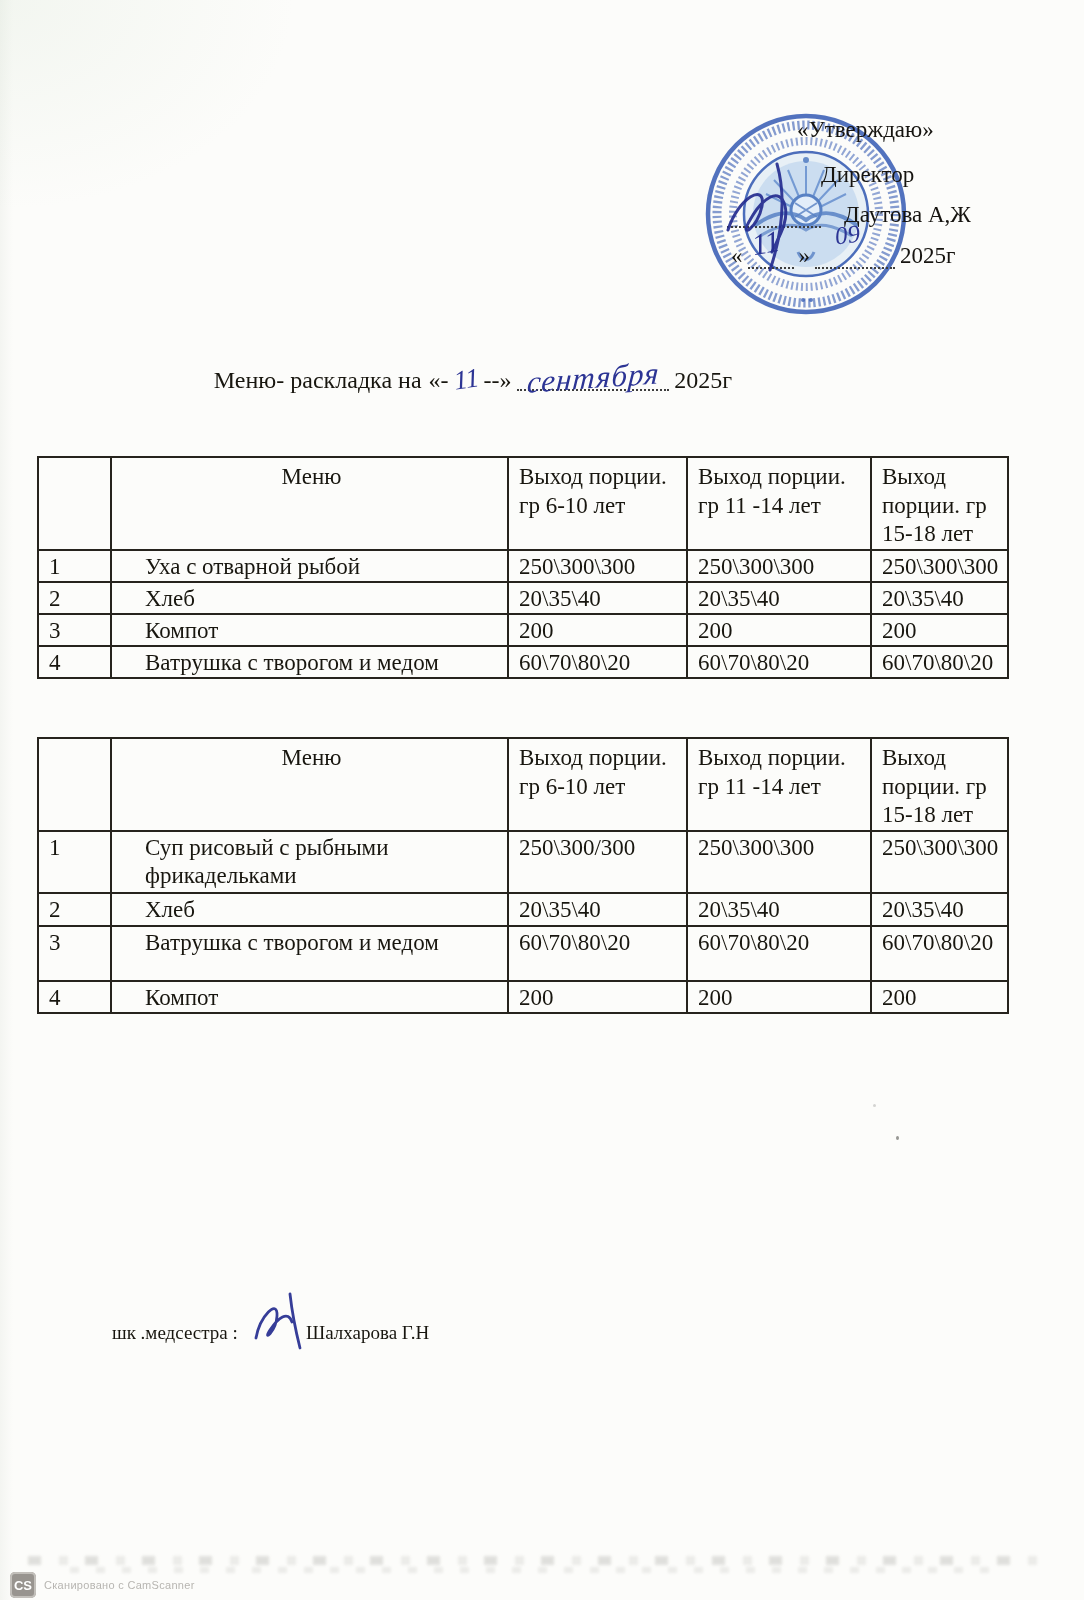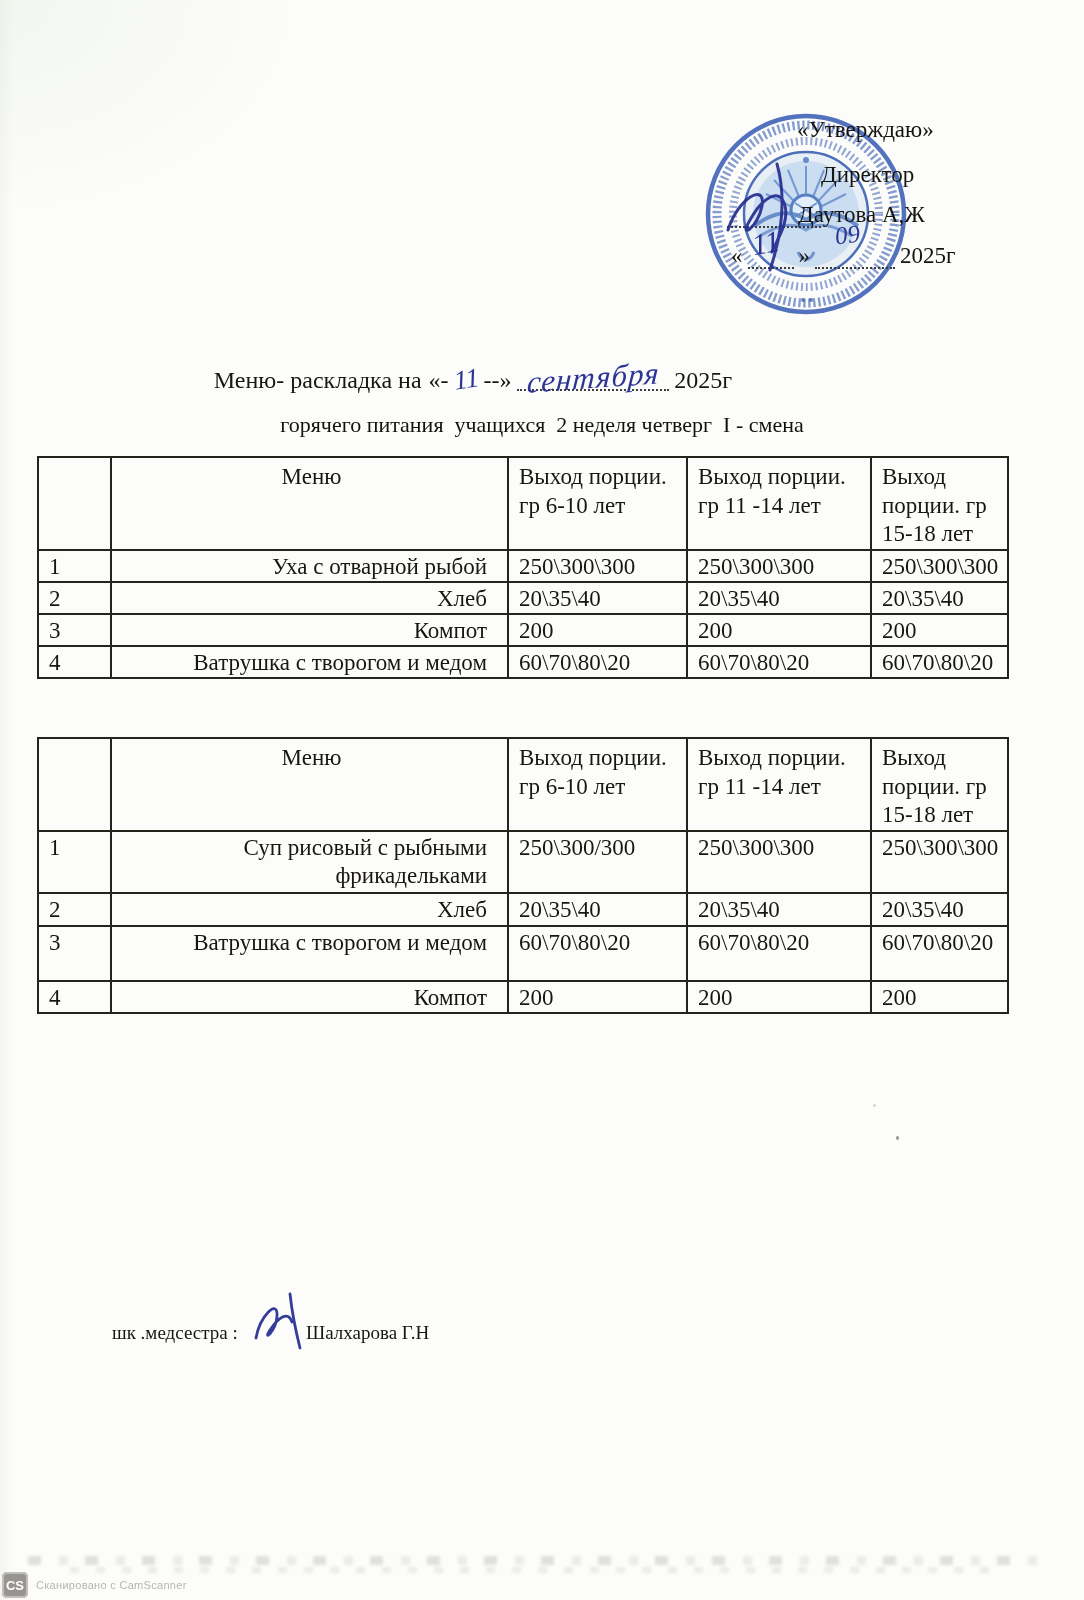--- a/index.html
+++ b/index.html
@@ -12,21 +12,21 @@
     overflow:hidden;
     font-family:"Liberation Serif","DejaVu Serif",serif;
     color:#18160f;
   }
   
   .seal{position:absolute;left:700px;top:110px;width:212px;height:212px;}
   
   .appr-line{position:absolute;font-size:23px;color:#161410;}
   .l1{left:797px;top:117px;}
   .l2{left:821px;top:162px;}
-  .l3-name{left:798px;top:202px;}
+  .l3-name{left:844px;top:202px;}
   .dash{display:inline-block;border-bottom:2px dotted #3d3d3d;height:20px;}
   .l3-dash{position:absolute;left:727px;top:206px;width:94px;}
   .l4{left:731px;top:243px;display:flex;align-items:flex-end;gap:5px;}
   .l4 .dash-a{width:46px;}
   .l4 .dash-b{width:80px;position:relative;}
   .hw{font-style:italic;color:#2c3494;display:inline-block;}
   .hw-day-stamp{position:absolute;left:752px;top:226px;font-size:30px;transform:rotate(-10deg);z-index:6;}
   .hw-month-stamp{position:absolute;left:20px;top:-26px;font-size:25px;transform:rotate(-7deg);}
   .sig-director{position:absolute;left:714px;top:156px;z-index:7;}
   
@@ -40,32 +40,32 @@
   .sub1{top:412px;}
   .sub2{top:701px;}
   
   table.menu{position:absolute;left:37px;width:970px;border-collapse:collapse;table-layout:fixed;}
   .t1{top:456px;}
   .t2{top:737px;}
   table.menu th,table.menu td{border:2px solid #26231d;}
   table.menu th{font-weight:normal;text-align:left;vertical-align:top;font-size:23px;line-height:1.24;padding:5px 6px 0 10px;white-space:pre-line;}
   table.menu th.h-menu{text-align:center;}
   table.menu td{vertical-align:top;font-size:23px;line-height:1.22;padding:2px 6px 0 10px;}
-  table.menu td.menu-cell{padding-left:33px;padding-right:20px;text-align:right;}
+  table.menu td.menu-cell{padding-left:33px;padding-right:20px;}
   
   .sig-row{position:absolute;left:112px;width:520px;height:40px;}
   .sig-row .lbl,.sig-row .nm{position:absolute;top:0;font-size:19px;white-space:pre;}
   .row1{top:1322px;}
   .row2{top:1363px;}
   .row1 .nm,.row2 .nm{left:194px;}
   .squiggle{position:absolute;}
   .sq1{left:138px;top:-34px;}
   .sq2{left:102px;top:-20px;}
   
-  .cs-badge{position:absolute;left:2px;top:1572px;display:flex;align-items:center;gap:8px;}
+  .cs-badge{position:absolute;left:10px;top:1572px;display:flex;align-items:center;gap:8px;}
   .cs-logo{width:26px;height:26px;border-radius:5px;background:#98948f;box-shadow:inset 0 0 0 2px #c2bfba;display:flex;align-items:center;justify-content:center;
            font-family:"Liberation Sans","DejaVu Sans",sans-serif;font-weight:bold;font-size:13px;color:#fff;}
   .cs-text{font-family:"Liberation Sans","DejaVu Sans",sans-serif;font-size:11px;color:#b7b5b1;letter-spacing:.3px;}
   .ghost{position:absolute;filter:blur(1.6px);}
   .g1{top:1556px;left:28px;width:1024px;height:9px;opacity:.5;
       background:repeating-linear-gradient(90deg, rgba(105,105,96,.38) 0 13px, rgba(0,0,0,0) 13px 31px, rgba(105,105,96,.22) 31px 40px, rgba(0,0,0,0) 40px 57px);}
   .g2{top:1567px;left:70px;width:930px;height:6px;opacity:.28;
       background:repeating-linear-gradient(90deg, rgba(105,105,96,.4) 0 9px, rgba(0,0,0,0) 9px 26px);}
   .speck{position:absolute;border-radius:50%;background:rgba(70,70,64,.55);}
   .sp1{left:896px;top:1136px;width:3px;height:4px;}
@@ -133,21 +133,20 @@
     <span>«-</span>
     <span class="hw hw-day-title">11</span>
     <span>--»</span>
     <span class="month-box">
       <span class="rule"></span>
       <span class="hw hw-month-title">сентября</span>
     </span>
     <span>2025г</span>
   </div>
 
-  <div class="subtitle sub1">горячего питания  учащихся  2 неделя четверг  I - смена</div>
   <table class="menu t1">
     <colgroup>
         <col style="width:73px">
         <col style="width:397px">
         <col style="width:179px">
         <col style="width:184px">
         <col style="width:137px">
       </colgroup>
     <tbody>
         <tr style="height:88px">

